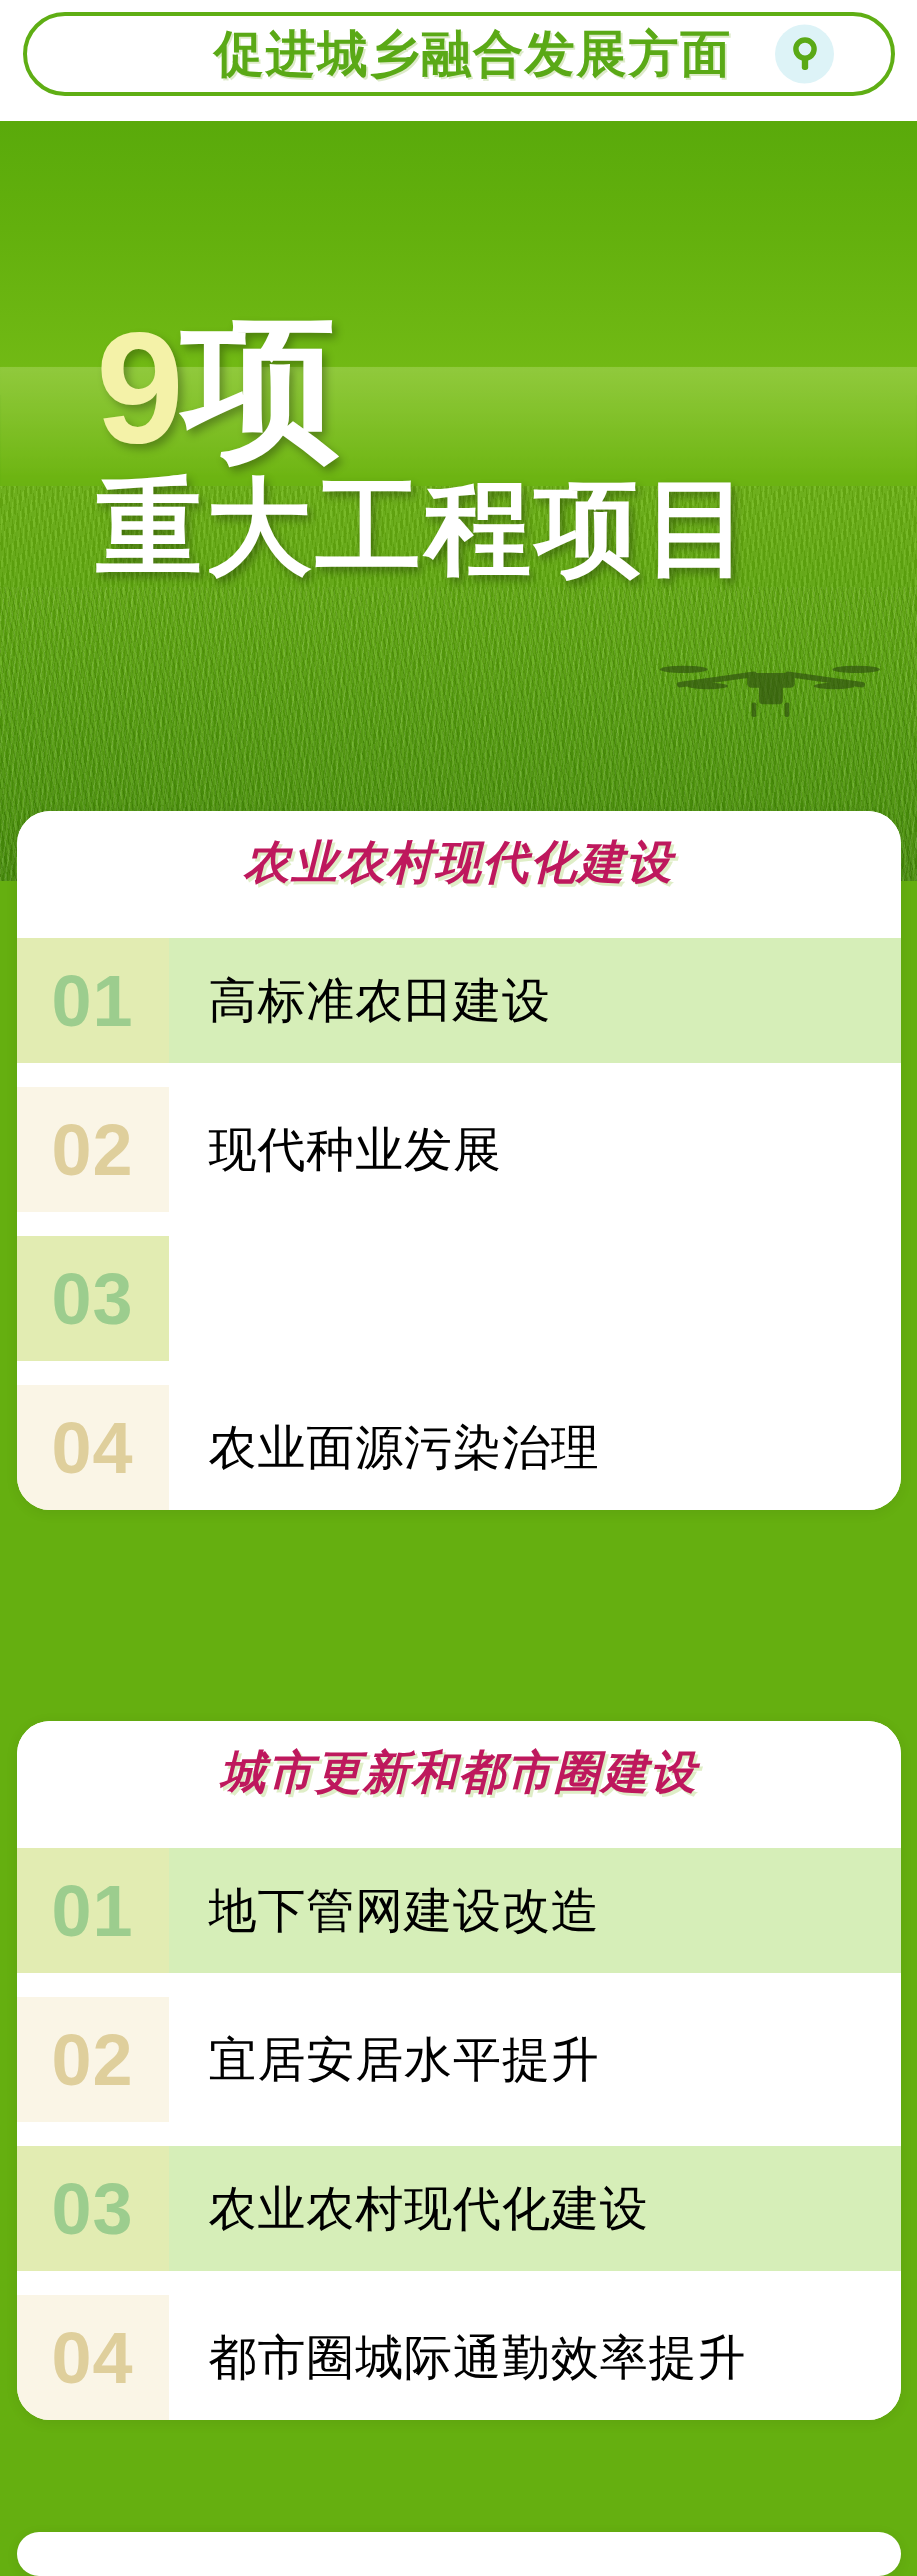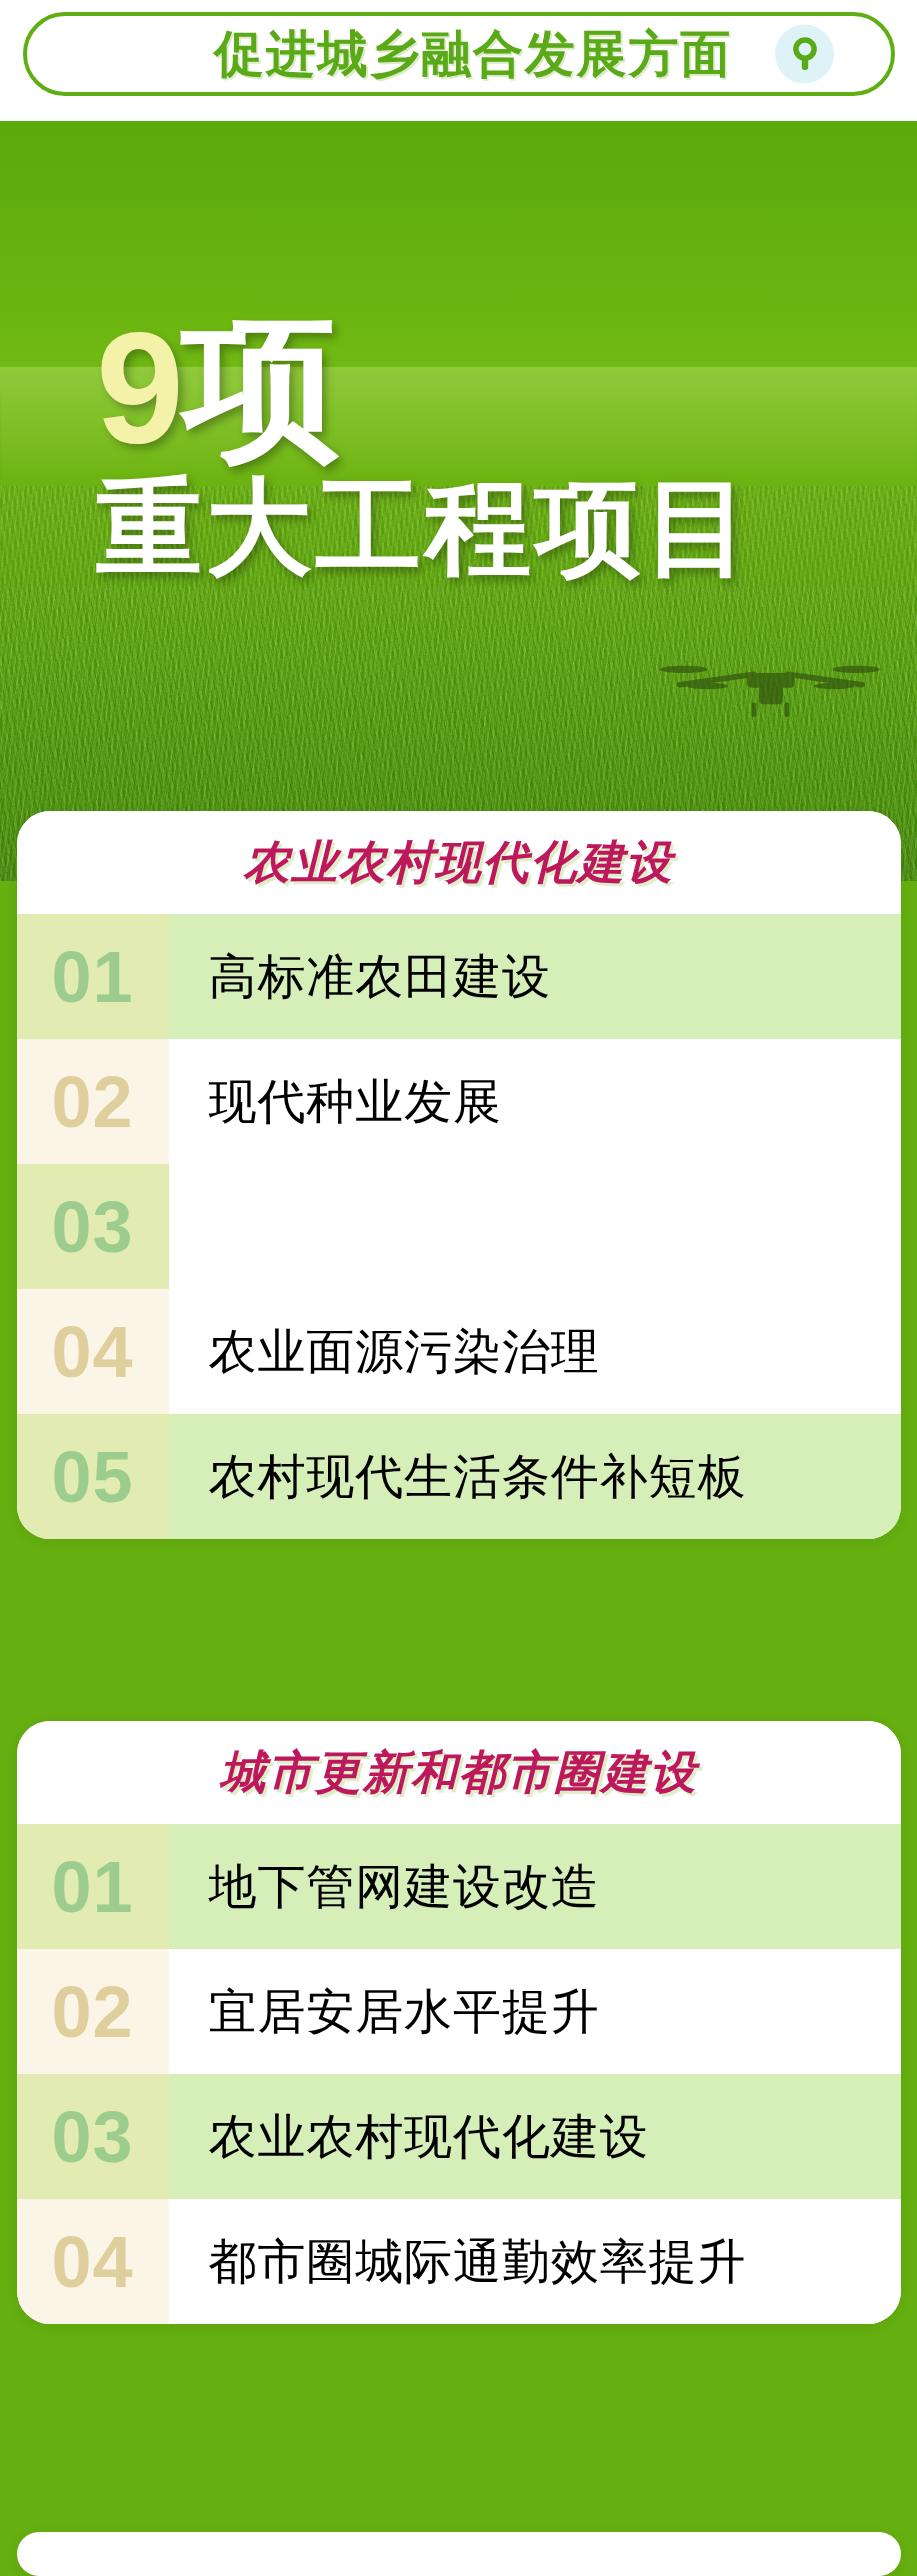--- a/index.html
+++ b/index.html
@@ -95,21 +95,21 @@
   .card-head{
     height:103px; display:flex; align-items:center; justify-content:center;
     background:#ffffff;
   }
   .card-head-text{
     font-size:46px; font-weight:bold; color:#be185d; letter-spacing:1.8px;
     text-shadow:2.8px 2.8px 0 rgba(150,200,70,.30);
     font-style:italic;
   }
 
-  .row{ display:flex; align-items:stretch; height:125px; }
+  .row{ display:flex; align-items:stretch; height:125px;margin-top:24px; }
   .row .num{
     width:152px; flex:0 0 152px;
     display:flex; align-items:center; justify-content:center;
     font-size:72px; font-weight:bold; letter-spacing:0.9px;
   }
   .row .label{
     flex:1; display:flex; align-items:center;
     padding-left:40px; font-size:48px; font-weight:normal;
     color:#000000; letter-spacing:0.9px;
   }
@@ -174,24 +174,20 @@
     <div class="num">02</div>
     <div class="label">现代种业发展</div>
   </div>
   <div class="row odd">
     <div class="num">03</div>
   </div>
   <div class="row even">
     <div class="num">04</div>
     <div class="label">农业面源污染治理</div>
   </div>
-  <div class="row odd">
-    <div class="num">05</div>
-    <div class="label">农村现代生活条件补短板</div>
-  </div>
 </div>
 
 <div class="card" id="card-2">
   <div class="card-head">
     <div class="card-head-text">城市更新和都市圈建设</div>
   </div>
   <div class="row odd">
     <div class="num">01</div>
     <div class="label">地下管网建设改造</div>
   </div>

